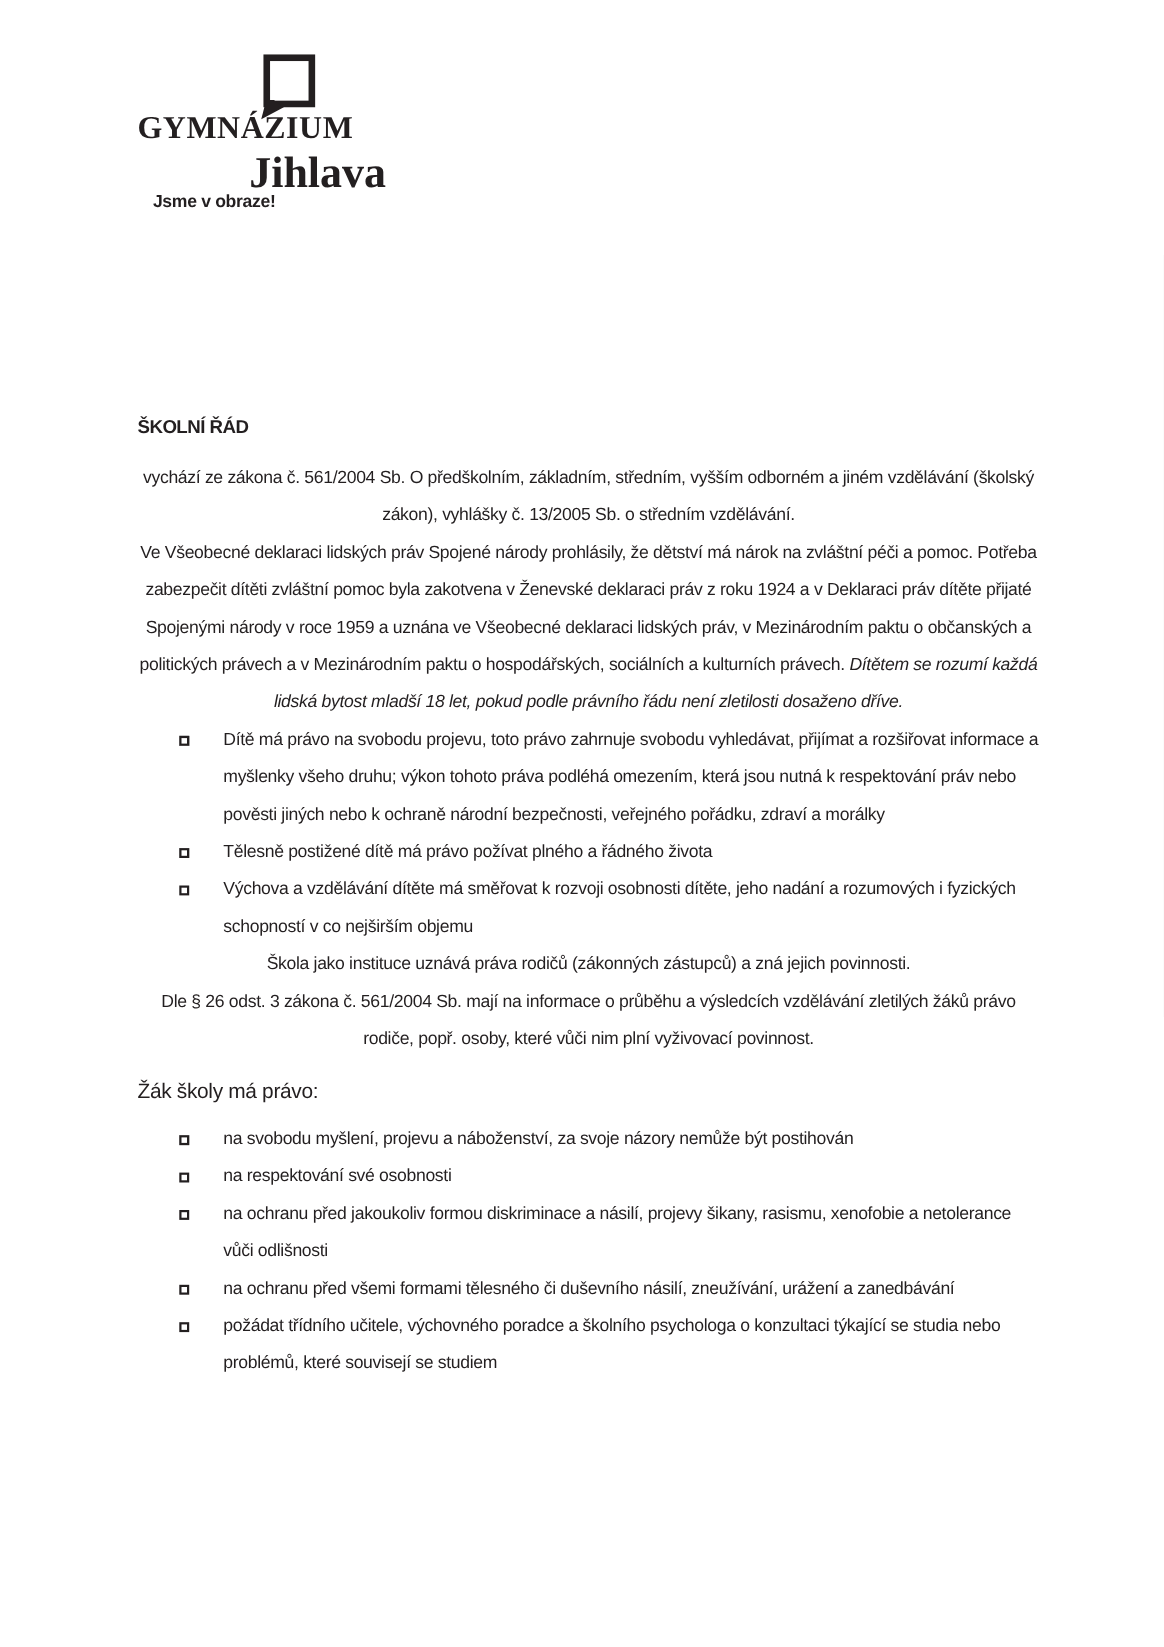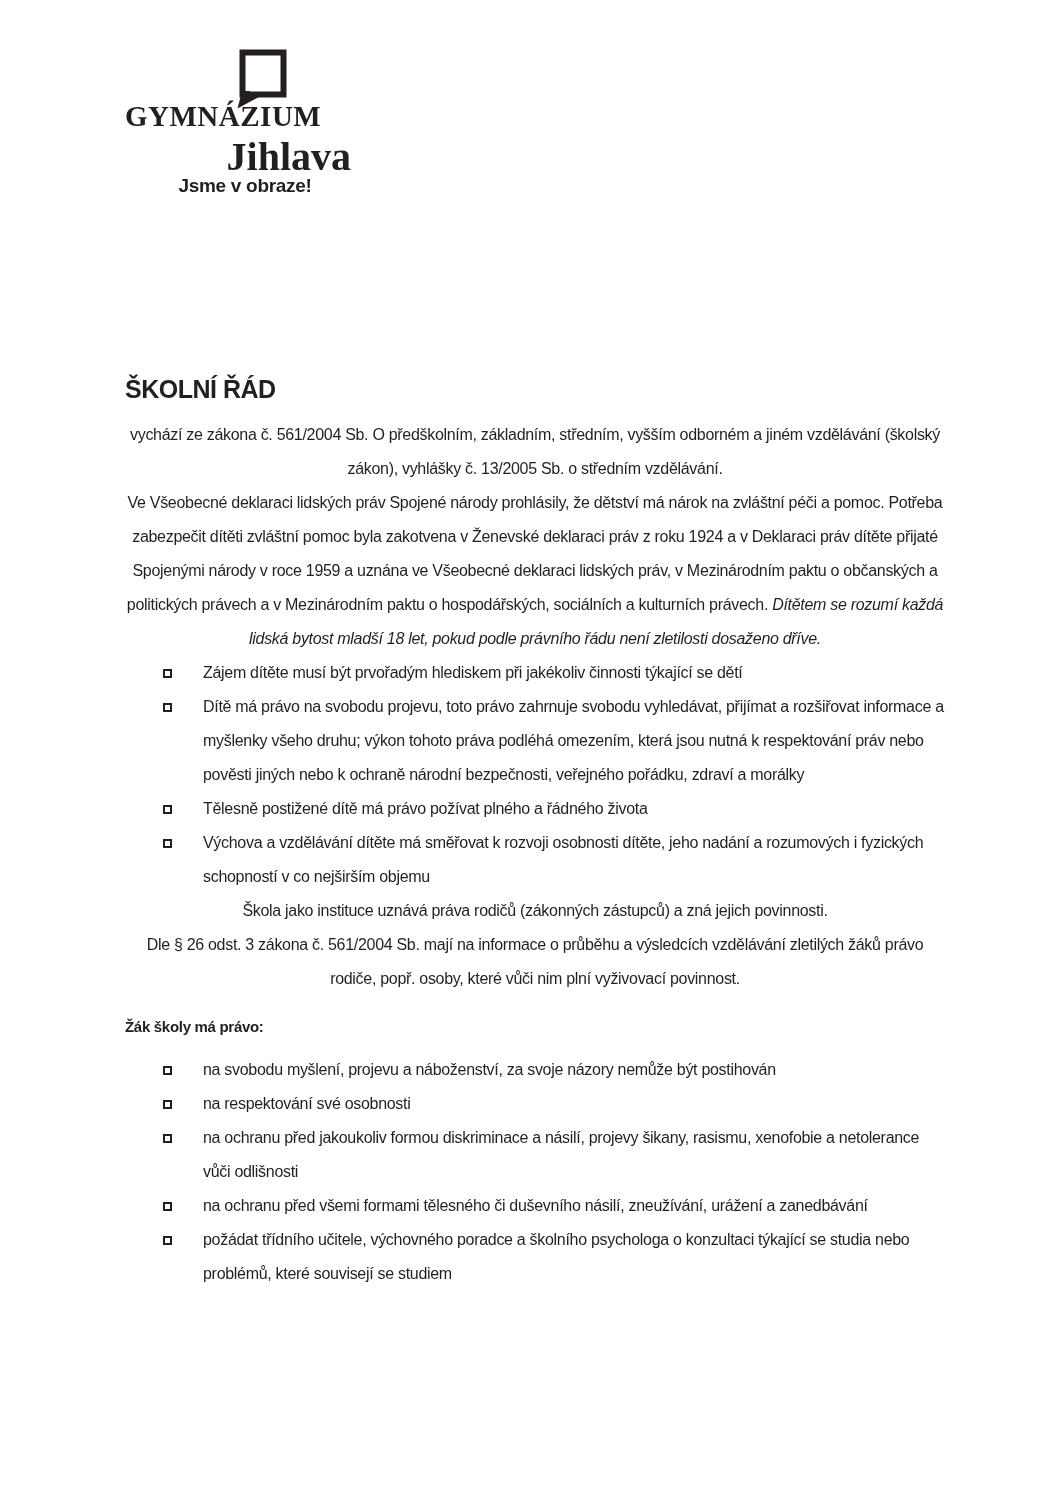--- a/index.html
+++ b/index.html
@@ -51,41 +51,41 @@
     font-weight: 700;
     font-size: 40px;
     transform: translateX(14px);
     white-space: nowrap;
   }
   .logo-tagline {
     position: absolute;
     left: 0;
     top: 127px;
     width: 212px;
-    text-align: center;
+    text-align: left;
     font-weight: 700;
-    font-size: 19px;
+    font-size: 16px;
     transform: translateX(14px);
     letter-spacing: -0.3px;
     white-space: nowrap;
   }
 
   
   .content {
     position: absolute;
     left: 125px;
     top: 372px;
     width: 820px;
     font-size: 16px;
     line-height: 34px;
     letter-spacing: -0.3px;
   }
   .doc-title {
     margin: 0 0 12px 0;
-    font-size: 25px;
+    font-size: 17px;
     font-weight: 700;
     letter-spacing: -0.5px;
     line-height: 34px;
   }
   .content p { margin: 0; text-align: center; }
   .italic { font-style: italic; }
 
   ul.bullet-list {
     list-style: none;
     margin: 0;
@@ -101,22 +101,22 @@
     top: 13px;
     width: 5px;
     height: 5px;
     border: 2px solid #231f20;
     background: #ffffff;
     display: block;
   }
 
   .sub-heading {
     margin: 14px 0 9px 0;
-    font-size: 15px;
-    font-weight: 700;
+    font-size: 19px;
+    font-weight: 400;
     line-height: 34px;
     letter-spacing: -0.3px;
   }
 </style>
 </head>
 <body>
 
 <div class="page">
 
   <div class="logo">
@@ -136,21 +136,21 @@
     <h1 class="doc-title">ŠKOLNÍ ŘÁD</h1>
 
     <p>vychází ze zákona č. 561/2004 Sb. O předškolním, základním, středním, vyšším odborném a jiném vzdělávání (školský zákon), vyhlášky č. 13/2005 Sb. o středním vzdělávání.</p>
 
     <p><span>Ve Všeobecné deklaraci lidských práv Spojené národy prohlásily, že dětství má nárok na zvláštní péči a pomoc. Potřeba zabezpečit dítěti zvláštní pomoc byla zakotvena v Ženevské deklaraci práv z roku 1924 a v Deklaraci práv dítěte přijaté Spojenými národy v roce 1959 a uznána ve Všeobecné deklaraci lidských práv, v Mezinárodním paktu o občanských a politických právech a v Mezinárodním paktu o hospodářských, sociálních a kulturních právech. </span><span class="italic">Dítětem se rozumí každá lidská bytost mladší 18 let, pokud podle právního řádu není zletilosti dosaženo dříve.</span></p>
 
     <ul class="bullet-list">
 
         <li><span class="bullet-square"></span></li>
 
-        <li><span class="bullet-square"></span><span>Zájem dítěte musí být prvořadým hlediskem při jakékoliv činnosti týkající se dětí</span></li>
+        <li><span class="bullet-square"></span></li>
 
         <li><span class="bullet-square"></span><span>Dítě má právo na svobodu projevu, toto právo zahrnuje svobodu vyhledávat, přijímat a rozšiřovat informace a myšlenky všeho druhu; výkon tohoto práva podléhá omezením, která jsou nutná k respektování práv nebo pověsti jiných nebo k ochraně národní bezpečnosti, veřejného pořádku, zdraví a morálky</span></li>
 
         <li><span class="bullet-square"></span></li>
 
         <li><span class="bullet-square"></span><span>Tělesně postižené dítě má právo požívat plného a řádného života</span></li>
 
         <li><span class="bullet-square"></span><span>Výchova a vzdělávání dítěte má směřovat k rozvoji osobnosti dítěte, jeho nadání a rozumových i fyzických schopností v co nejširším objemu</span></li>
       </ul>
 

